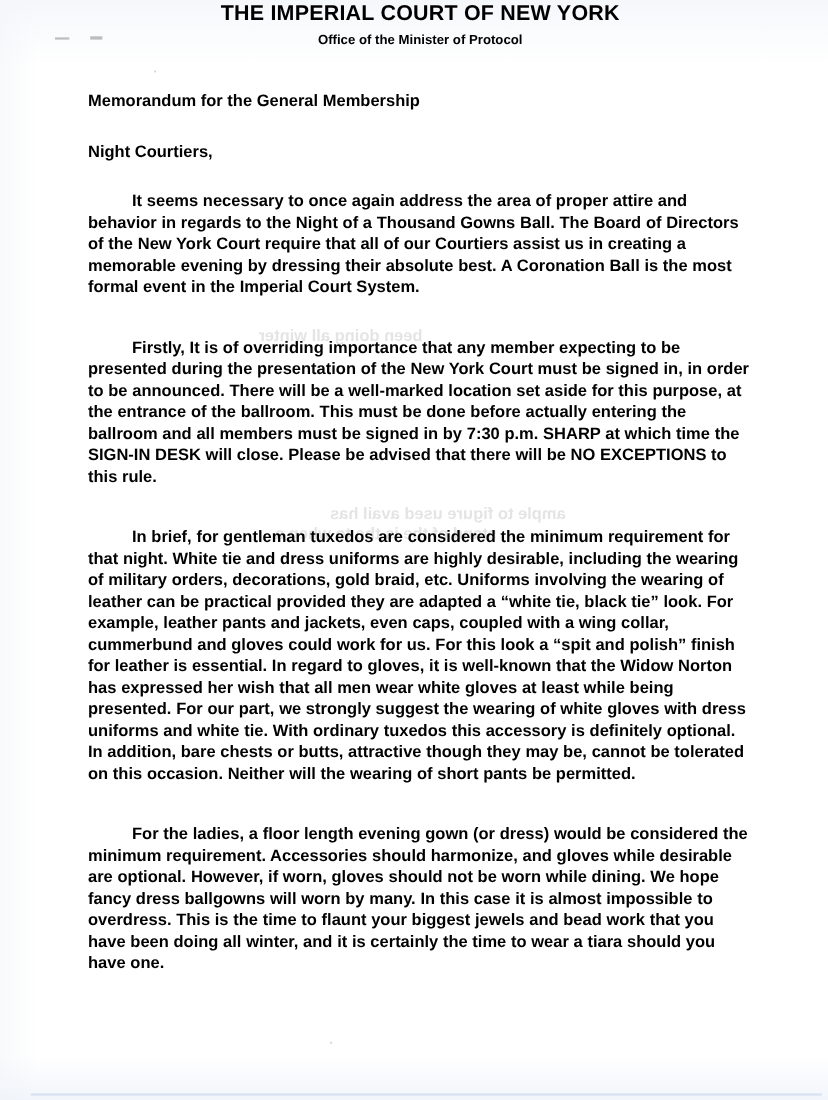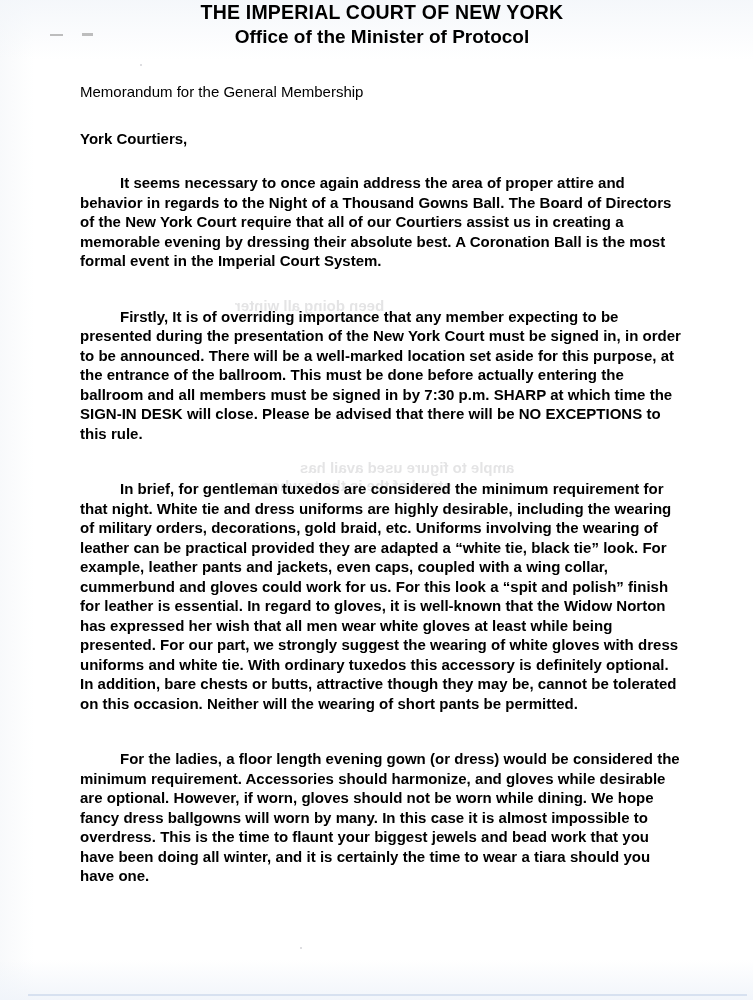--- a/index.html
+++ b/index.html
@@ -80,30 +80,30 @@
 
   .title-block { text-align: center; }
   .title-main {
     font-size: 19.5px;
     font-weight: bold;
     letter-spacing: 0.2px;
     line-height: 24px;
     margin: 0;
   }
   .title-sub {
-    font-size: 19px;
+    font-size: 12px;
     font-weight: bold;
     line-height: 23px;
     margin: 1px 0 0 0;
   }
 
   .memo-block {
     margin-top: 34px;
     font-size: 15px;
-    font-weight: normal;
+    font-weight: bold;
     line-height: 19.5px;
   }
   .memo-line { margin: 0; }
 
   .salutation {
     margin: 27px 0 0 0;
     font-size: 15px;
     font-weight: bold;
     line-height: 19.5px;
   }
@@ -140,21 +140,21 @@
 
     <div class="title-block">
       <h1 class="title-main">THE IMPERIAL COURT OF NEW YORK</h1>
       <h2 class="title-sub">Office of the Minister of Protocol</h2>
     </div>
 
     <div class="memo-block">
       <p class="memo-line">Memorandum for the General Membership</p>
     </div>
 
-    <p class="salutation">York Courtiers,</p>
+    <p class="salutation">Night Courtiers,</p>
 
     <p class="body-para p-first">It seems necessary to once again address the area of proper attire and behavior in regards to the Night of a Thousand Gowns Ball.  The Board of Directors of the New York Court require that all of our Courtiers assist us in creating a memorable evening by dressing their absolute best.  A Coronation Ball is the most formal event in the Imperial Court System.</p>
     <p class="body-para">Firstly, It is of overriding importance that any member expecting to be presented during the presentation of the New York Court must be signed in, in order to be announced.  There will be a well-marked location set aside for this purpose, at the entrance of the ballroom.  This must be done before actually entering the ballroom and all members must be signed in by 7:30 p.m. SHARP at which time the SIGN-IN DESK will close.  Please be advised that there will be NO EXCEPTIONS to this rule.</p>
     <p class="body-para">In brief, for gentleman tuxedos are considered the minimum requirement for that night.  White tie and dress uniforms are highly desirable, including the wearing of military orders, decorations, gold braid, etc.  Uniforms involving the wearing of leather can be practical provided they are adapted a “white tie, black tie” look.  For example, leather pants and jackets, even caps, coupled with a wing collar, cummerbund and gloves could work for us.  For this look a “spit and polish” finish for leather is essential.  In regard to gloves, it is well-known that the Widow Norton has expressed her wish that all men wear white gloves at least while being presented.  For our part, we strongly suggest the wearing of white gloves with dress uniforms and white tie.  With ordinary tuxedos this accessory is definitely optional.  In addition, bare chests or butts, attractive though they may be, cannot be tolerated on this occasion.  Neither will the wearing of short pants be permitted.</p>
     <p class="body-para">For the ladies, a floor length evening gown (or dress) would be considered the minimum requirement.  Accessories should harmonize, and gloves while desirable are optional.  However, if worn, gloves should not be worn while dining.  We hope fancy dress ballgowns will worn by many.  In this case it is almost impossible to overdress.  This is the time to flaunt your biggest jewels and bead work that you have been doing all winter, and it is certainly the time to wear a tiara should you have one.</p>
 
   </div>
 </div>
 
 </body></html>

